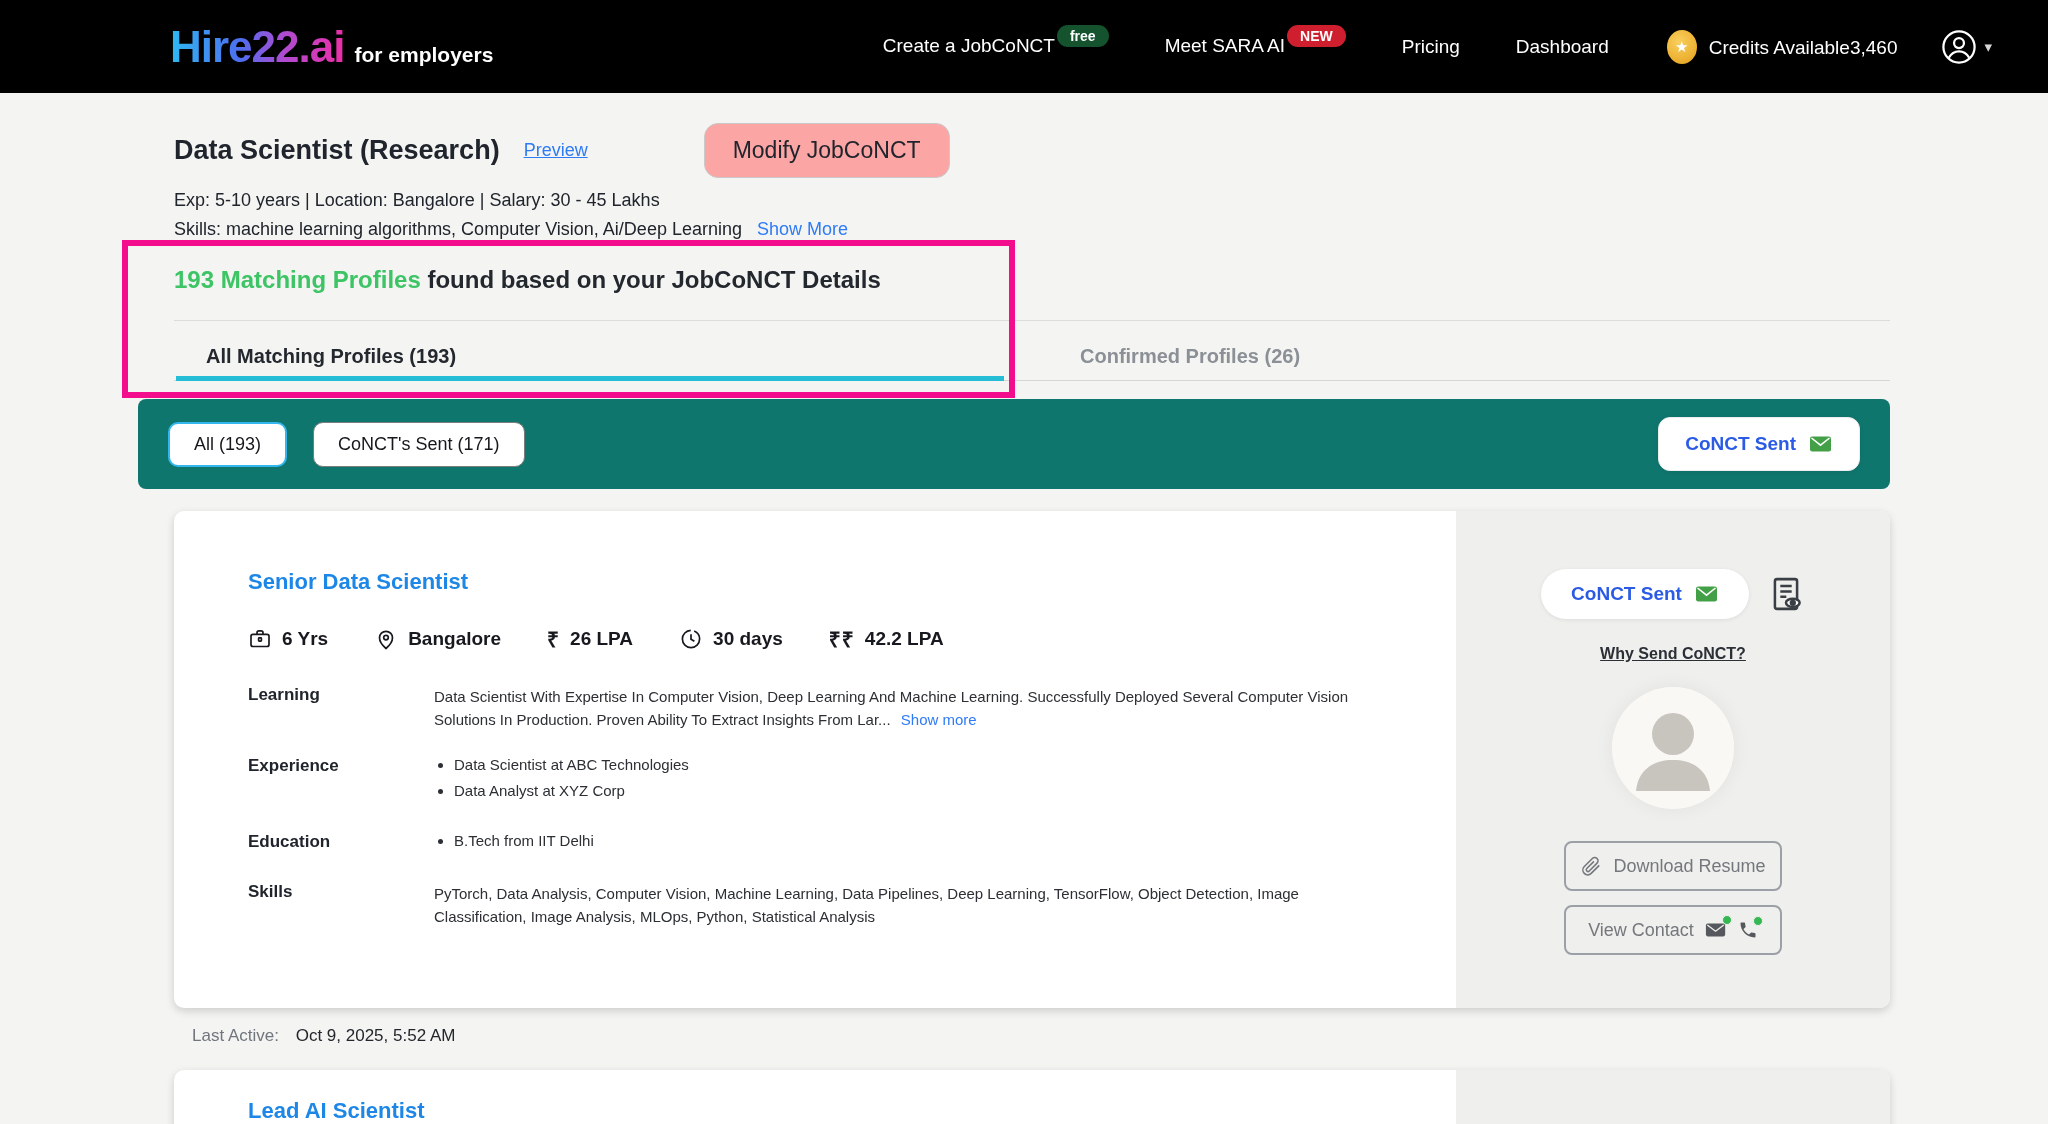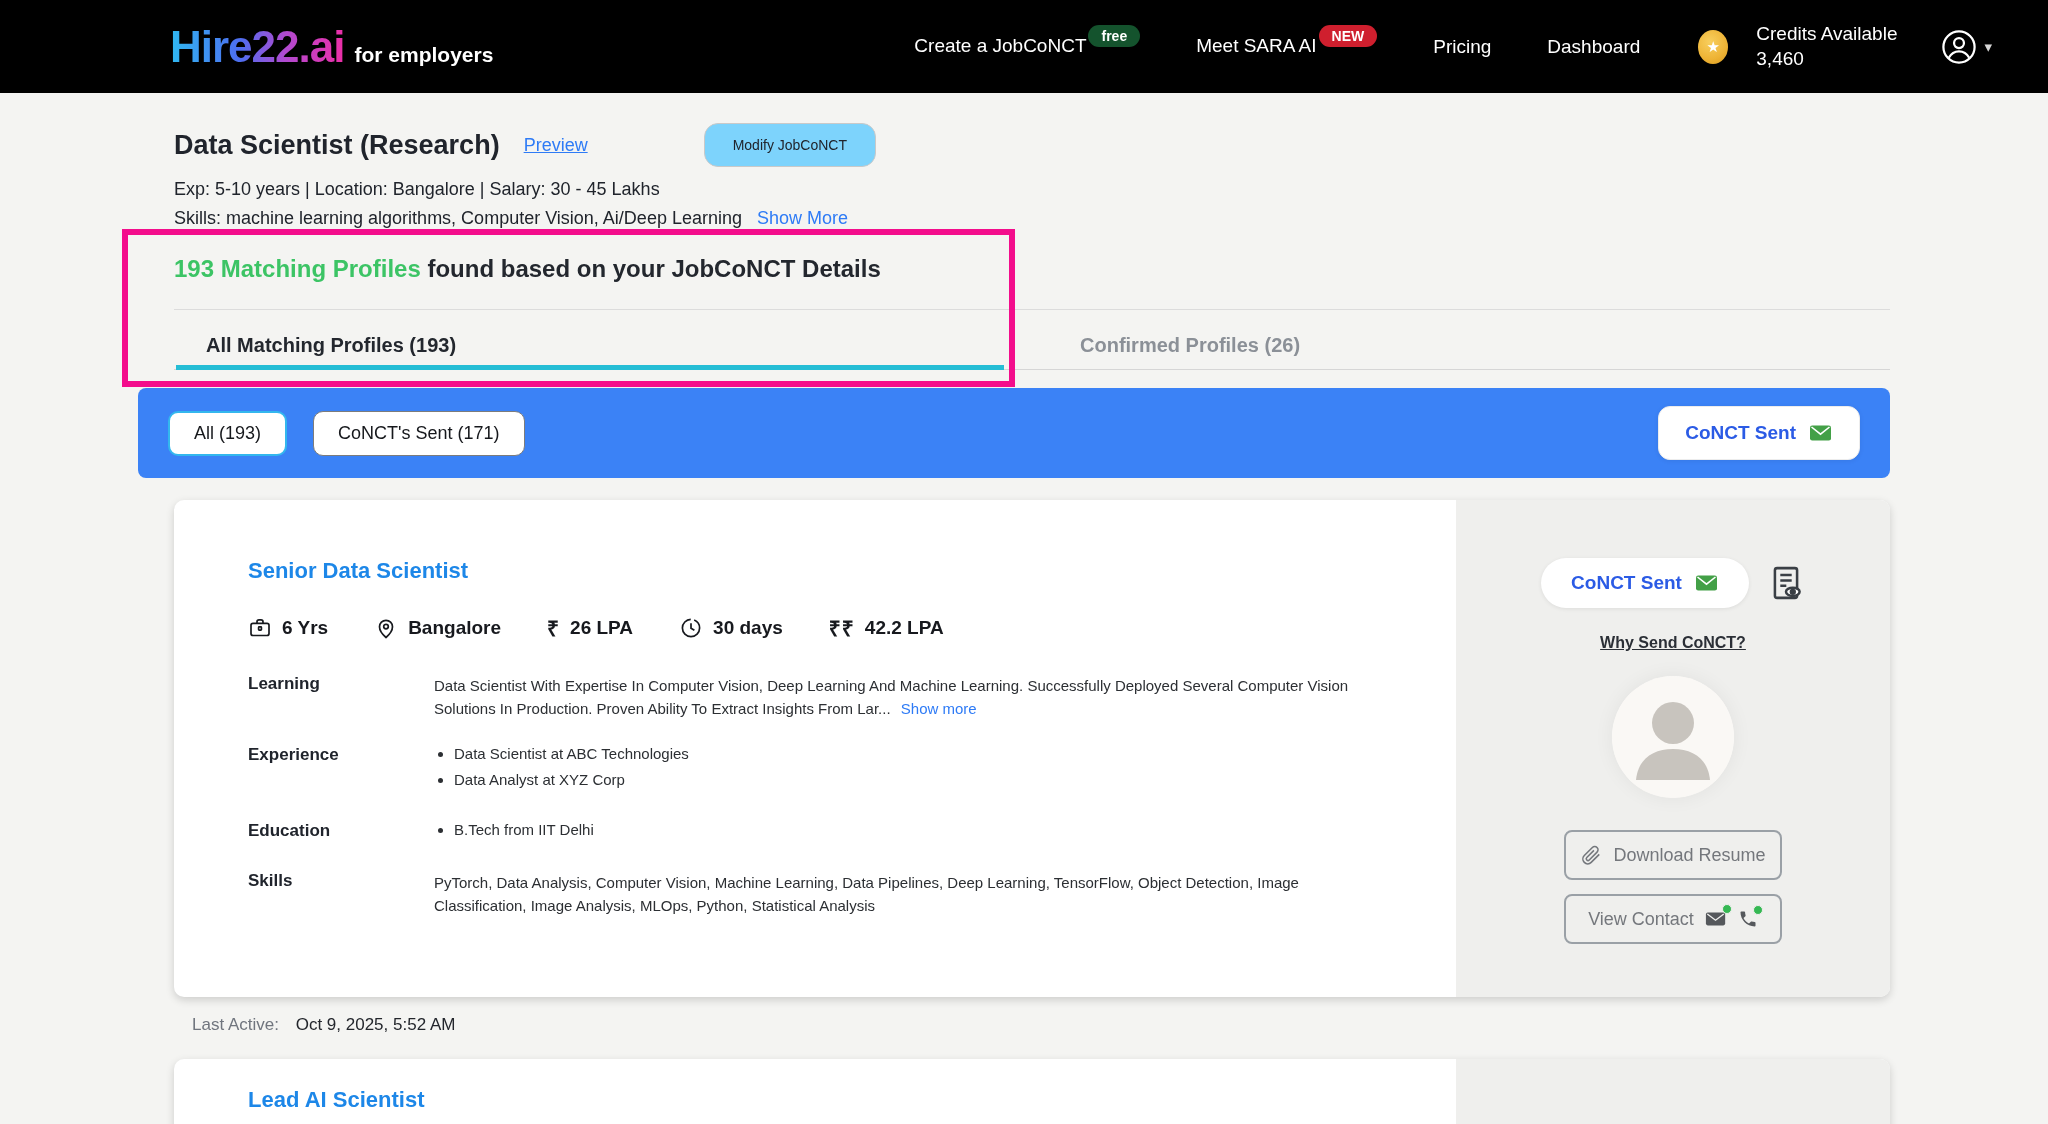--- a/index.html
+++ b/index.html
@@ -31,33 +31,33 @@
   }
   .badge-free { background:#14532d; }
   .badge-new { background:#cf1f2e; }
   .credits { display:flex; align-items:center; gap:12px; margin-left:58px; }
   .coin {
     width:30px; height:34px; border-radius:50%;
     background:radial-gradient(circle at 40% 35%, #f8cf5e, #eeb335 60%, #d99a1d);
     display:flex; align-items:center; justify-content:center;
     color:#fff; font-size:15px;
   }
-  .credits-text { display:flex; flex-direction:column; align-items:flex-start;margin-left:16px; }
+  .credits-text { display:flex; flex-direction:row; align-items:flex-end; }
   .credits-label { font-size:19px; }
   .credits-value { font-size:19px; margin-top:3px; }
   .avatar-menu { display:flex; align-items:center; gap:7px; margin-left:44px; cursor:pointer; }
   .chevron { color:#d6d6d6; font-size:15px; }
   
   .job-block { padding:30px 158px 0 174px; }
   .job-title-row { display:flex; align-items:center; }
   .page-title { font-size:27px; font-weight:700; margin:0; color:#20242c; }
   .preview-link { margin-left:24px; color:#2e7bf6; font-size:18px; text-decoration:underline; cursor:pointer; }
   .modify-btn {
-    margin-left:116px; padding:13px 28px; font-size:14px; color:#20242c;
-    background:#7dd3fc; border:1px solid #c9c9c9; border-radius:14px; cursor:pointer;
+    margin-left:116px; padding:13px 28px; font-size:23px; color:#20242c;
+    background:#fca5a5; border:1px solid #c9c9c9; border-radius:14px; cursor:pointer;
     font-family:inherit;
   }
   .job-meta { margin-top:12px; font-size:18px; }
   .job-skills { margin-top:8px; font-size:18px; }
   .show-more-link { color:#2e7bf6; margin-left:10px; cursor:pointer; }
   
   .matching { position:relative; }
   .annotation-box {
     position:absolute; left:122px; top:0; width:893px; height:158px;
     border:6px solid #f30d8c; z-index:6; pointer-events:none;
@@ -65,21 +65,21 @@
   .headline { margin:0 158px 0 174px; padding-top:26px; font-size:24px; font-weight:700; color:#23272e; }
   .headline-green { color:#3cc465; }
   .tabs { margin:26px 158px 0 174px; border-top:1px solid #dcdcdc; border-bottom:1px solid #d6d6d6; display:flex; }
   .tab { width:50%; padding:24px 0 12px 32px; font-size:20px; font-weight:700; color:#23272e; position:relative; cursor:pointer; }
   .tab-active::after {
     content:''; position:absolute; left:2px; right:28px; bottom:-1px; height:5px; background:#25bdd5;
   }
   .tab-inactive { color:#8b9097; padding-left:48px; }
   
   .filter-panel {
-    margin:18px 158px 0 138px; background:#3b82f6; border-radius:8px;
+    margin:18px 158px 0 138px; background:#0f766e; border-radius:8px;
     padding:18px 30px; display:flex; align-items:center;
   }
   .chips { display:flex; gap:26px; }
   .chip {
     padding:10px 24px; border-radius:10px; font-size:18px; color:#16181c;
     background:#fff; cursor:pointer; font-family:inherit;
   }
   .chip-active { border:2px solid #33b7ee; }
   .chip-normal { border:1px solid #7c7c7c; }
   .conct-top {

